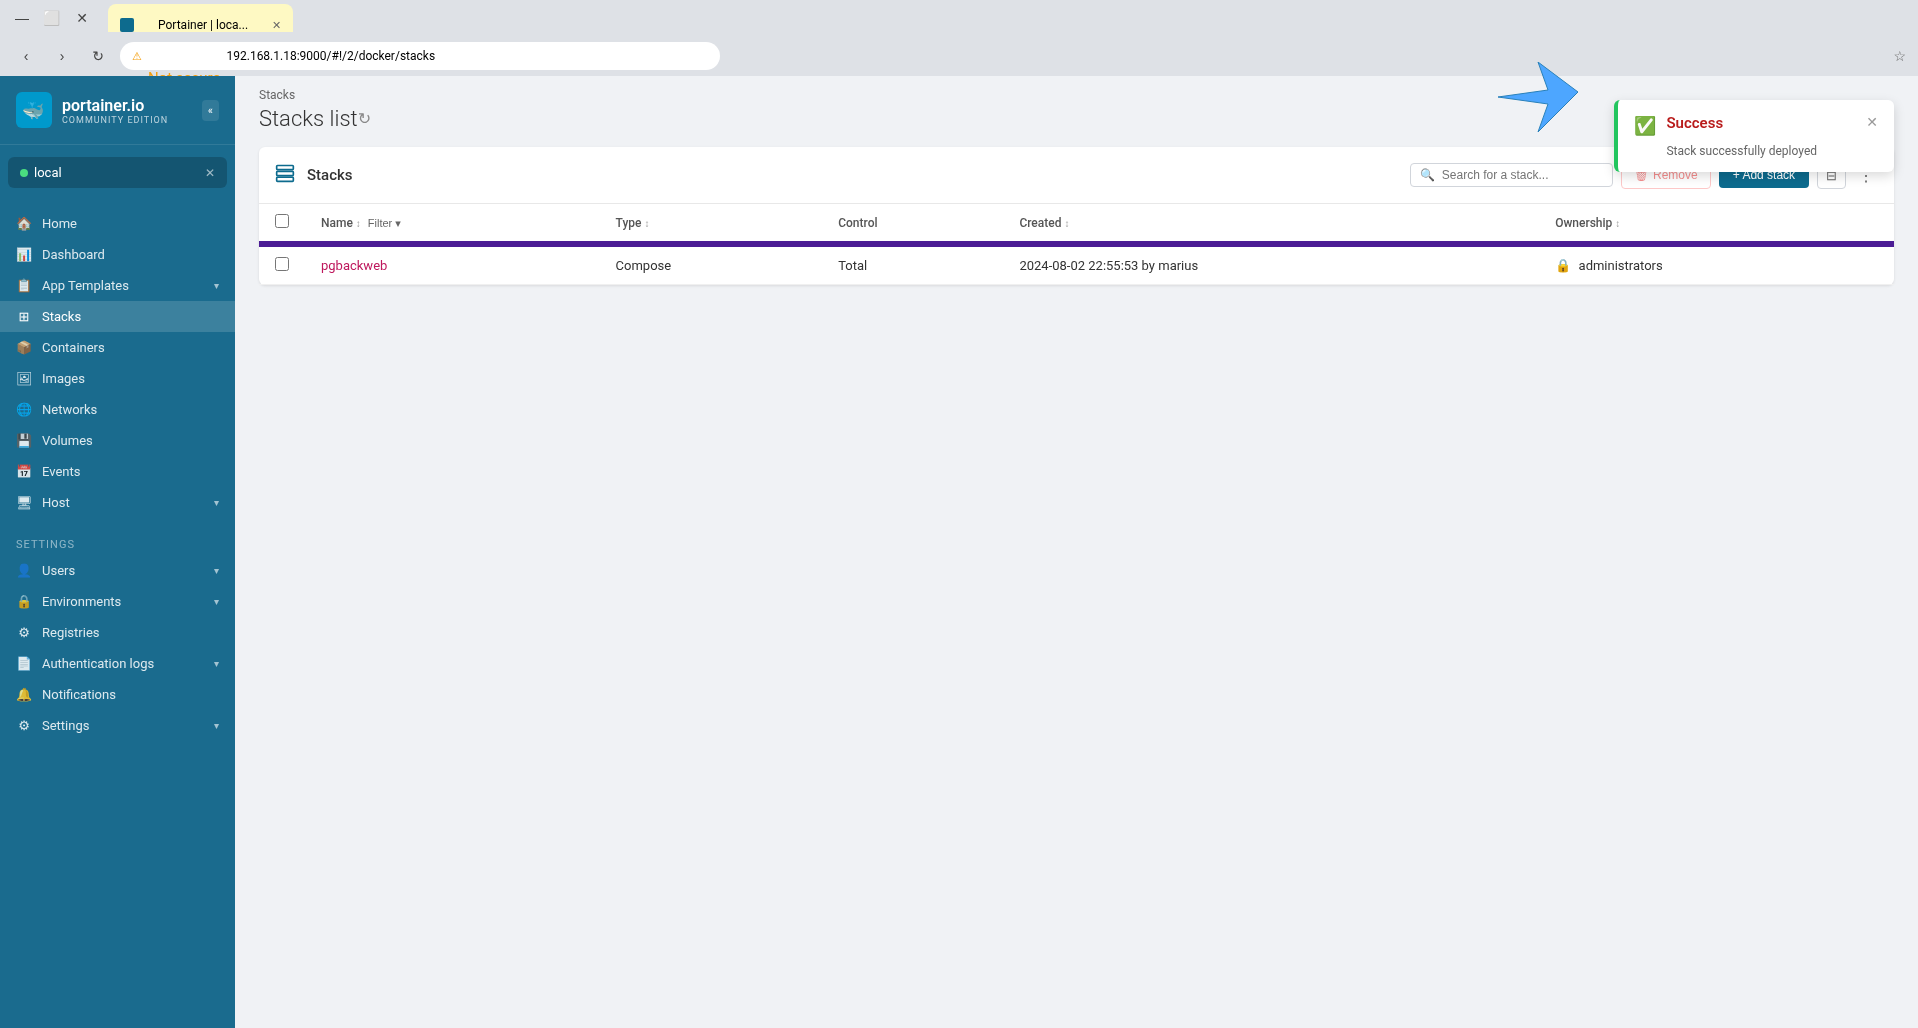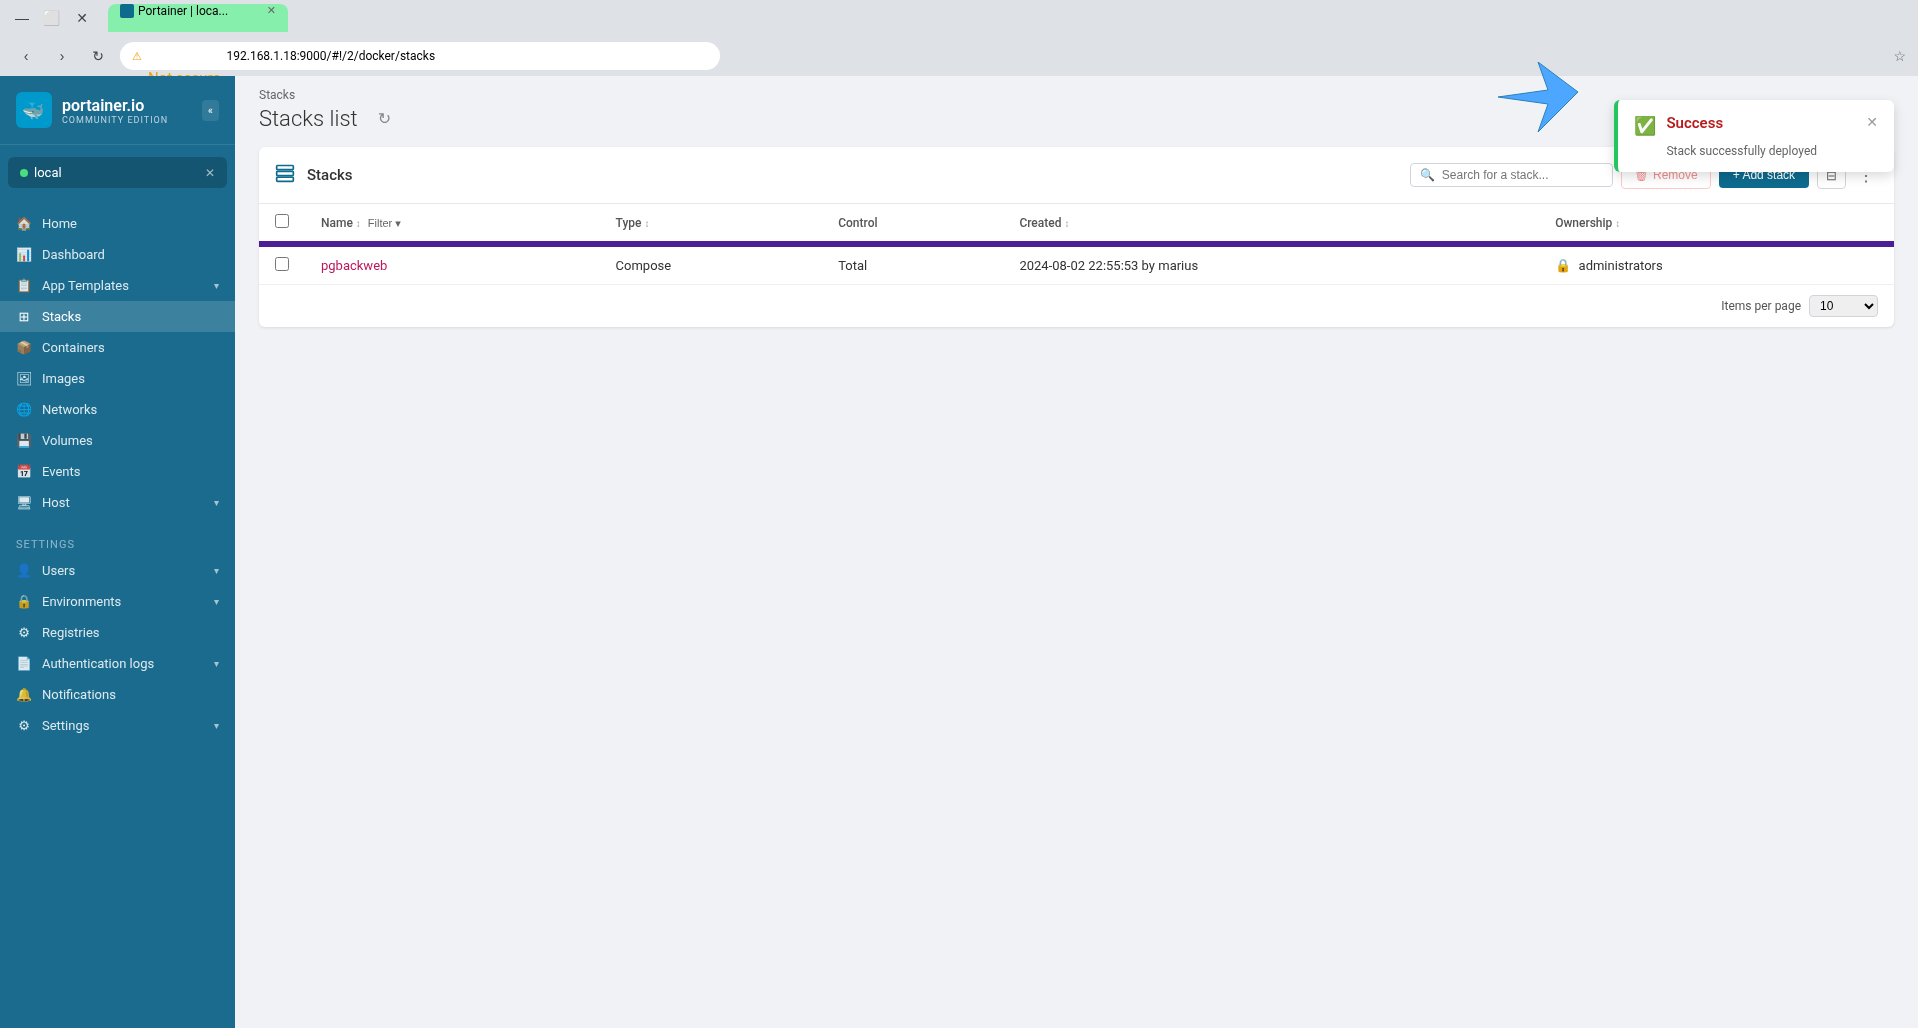--- a/index.html
+++ b/index.html
@@ -1,20 +1,20 @@
 <!DOCTYPE html>
 <html><head>
   <meta charset="utf-8">
   <style>
     * { box-sizing: border-box; margin: 0; padding: 0; }
     body { font-family: -apple-system, BlinkMacSystemFont, 'Segoe UI', Roboto, sans-serif; font-size: 13px; background: #f0f2f5; }
 
     
     .browser-chrome { background: #dee1e6; height: 36px; display: flex; align-items: center; padding: 0 8px; gap: 4px; }
-    .browser-tab { background: #86efac; border-radius: 8px 8px 0 0; padding: 0 12px; height: 28px; display: flex; align-items: flex-start; gap: 4px; font-size: 12px; min-width: 180px; }
+    .browser-tab { background: #fef9c3; border-radius: 8px 8px 0 0; padding: 0 12px; height: 28px; display: flex; align-items: flex-end; gap: 24px; font-size: 12px; min-width: 180px; }
     .browser-tab-favicon { width: 14px; height: 14px; background: #0d6b8e; border-radius: 2px; }
     .browser-tab-close { margin-left: auto; color: #666; cursor: pointer; font-size: 11px; }
     .browser-controls { display: flex; align-items: center; gap: 2px; margin-right: 8px; }
     .browser-btn { width: 28px; height: 28px; border: none; background: transparent; border-radius: 50%; cursor: pointer; display: flex; align-items: center; justify-content: center; color: #444; font-size: 14px; }
 
     
     .address-bar { background: #dee1e6; height: 40px; display: flex; align-items: center; padding: 0 12px; gap: 8px; }
     .address-input { flex: 1; height: 28px; border: none; border-radius: 14px; padding: 0 12px; font-size: 12px; background: white; display: flex; align-items: center; gap: 6px; max-width: 600px; }
     .address-lock { color: #f59e0b; font-size: 11px; }
     .address-star { margin-left: auto; color: #666; font-size: 14px; }
@@ -37,21 +37,21 @@
     .sidebar-env { background: rgba(0,0,0,0.2); margin: 4px 8px; border-radius: 6px; padding: 8px 12px; display: flex; align-items: center; gap: 6px; }
     .sidebar-env-dot { width: 8px; height: 8px; background: #4ade80; border-radius: 50%; flex-shrink: 0; }
     .sidebar-env-close { margin-left: auto; font-size: 12px; cursor: pointer; color: rgba(255,255,255,0.6); }
 
     .sidebar-settings-label { padding: 12px 16px 4px; font-size: 11px; text-transform: uppercase; color: rgba(255,255,255,0.5); letter-spacing: 1px; }
 
     
     .main-content { flex: 1; overflow-y: auto; background: #f0f2f5; }
     .page-header { padding: 12px 24px 0; }
     .breadcrumb { font-size: 12px; color: #666; }
-    .page-title { font-size: 22px; font-weight: 300; color: #333; margin-top: 4px; display: flex; align-items: center; gap: 20px; }
+    .page-title { font-size: 22px; font-weight: 300; color: #333; margin-top: 4px; display: flex; align-items: center; gap: 0; }
     .page-title-refresh { color: #888; cursor: pointer; font-size: 16px; }
 
     .content-area { padding: 16px 24px; }
 
     
     .card { background: white; border-radius: 6px; box-shadow: 0 1px 3px rgba(0,0,0,0.1); }
     .card-header { display: flex; align-items: center; padding: 14px 16px; border-bottom: 1px solid #e8e8e8; gap: 12px; }
     .card-title { font-size: 15px; font-weight: 500; color: #333; display: flex; align-items: center; gap: 8px; }
     .card-title-icon { color: #0d6b8e; font-size: 16px; }
     .card-actions { margin-left: auto; display: flex; align-items: center; gap: 8px; }
@@ -308,29 +308,20 @@
                 <span>2024-08-02 22:55:53 by marius</span>
               </td>
               <td>
                 <span class="ownership-icon">🔒</span>
                 <span>administrators</span>
               </td>
             </tr>
           </tbody>
         </table>
 
-        <div class="items-per-page">
-          <span>Items per page</span>
-          <select>
-            <option>10</option>
-            <option>25</option>
-            <option>50</option>
-            <option>100</option>
-          </select>
-        </div>
       </div>
     </div>
   </main>
 </div>
 
 <div class="arrow-pointer">
   <svg class="arrow-svg" viewBox="0 0 80 80">
     <polygon points="80,30 40,0 50,28 0,35 50,42 40,70" fill="#4da6ff" stroke="#2980b9" stroke-width="1"></polygon>
   </svg>
 </div>

